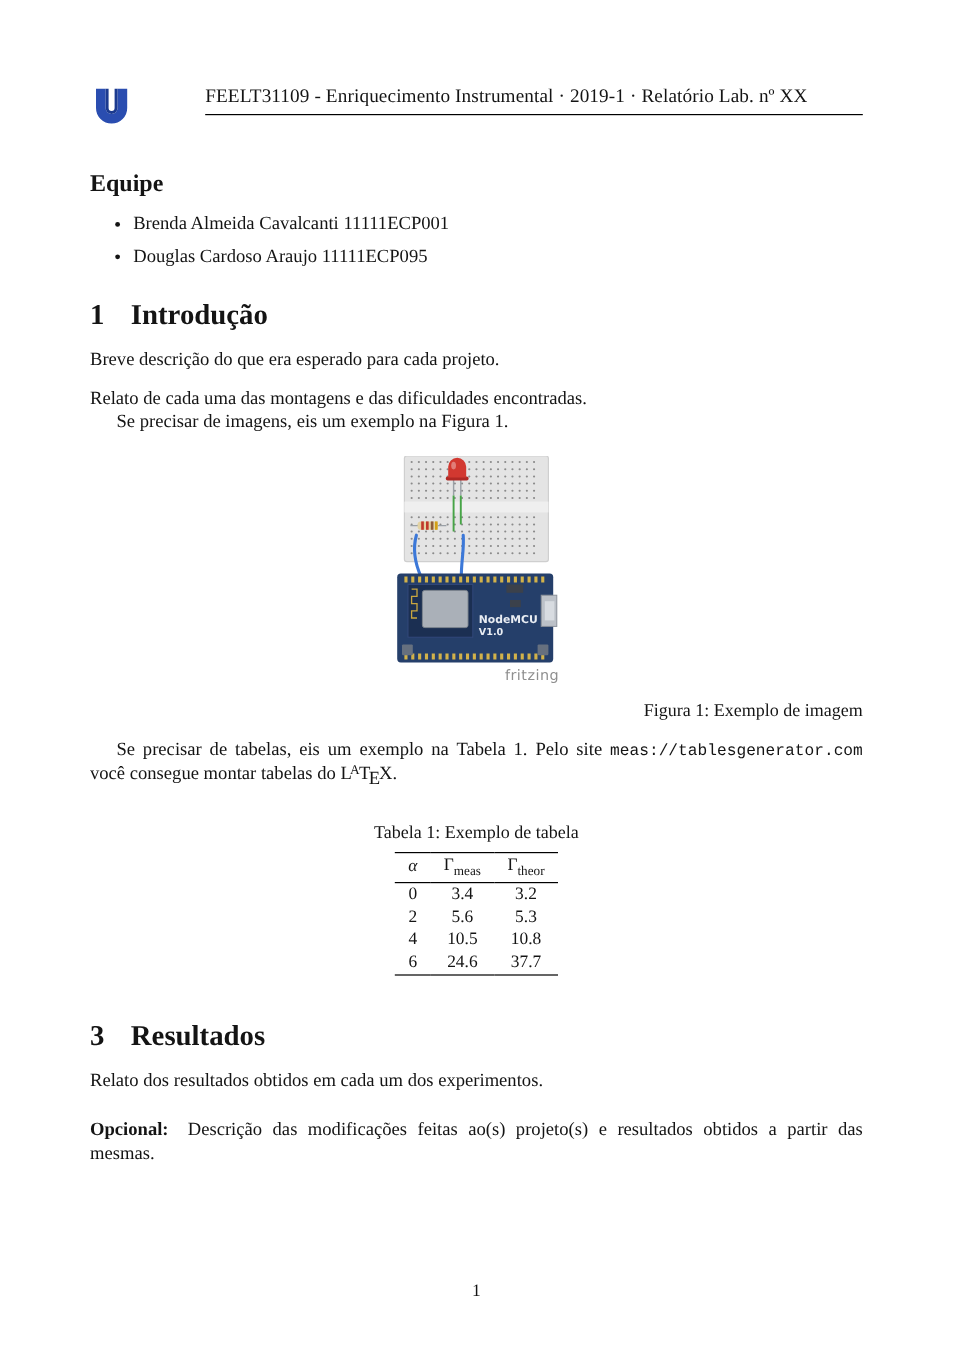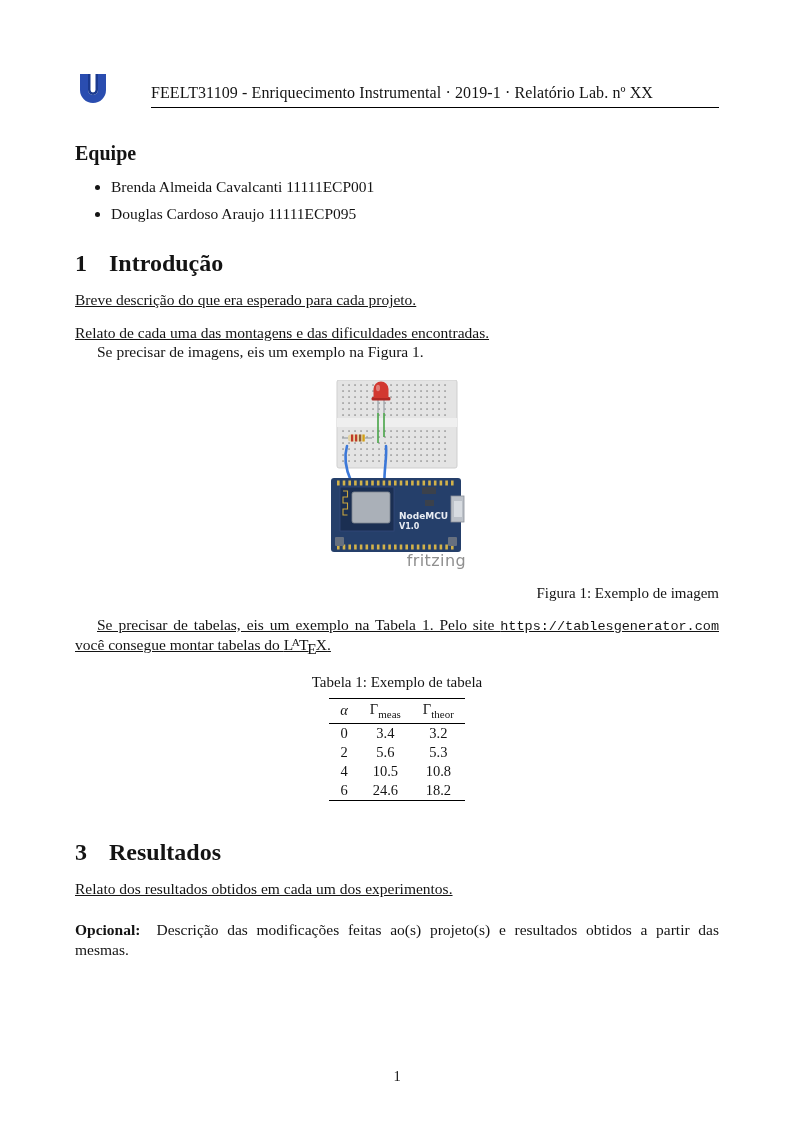--- a/index.html
+++ b/index.html
@@ -9,64 +9,64 @@
     height: 1123px;
     margin: 0 auto;
     background: #ffffff;
     font-family: "Liberation Serif", "DejaVu Serif", serif;
     color: #141414;
     overflow: hidden;
   }
   .content { position: absolute; left: 75px; top: 72px; width: 644px; }
 
   
-  .hdr { display: flex; align-items: flex-end; }
+  .hdr { display: flex; align-items: flex-start; gap: 20px; }
   .hdr-logo { width: 36px; height: 36px; flex: 0 0 36px; }
   .hdr-title {
     flex: 1;
     margin-left: 40px;
     font-size: 16px;
     padding-bottom: 5px;
     border-bottom: 1.6px solid #000;
     white-space: nowrap;
     letter-spacing: 0.1px;
   }
 
   
   .uh { font-size: 20px; font-weight: bold; margin: 34px 0 0 0; }
   .sec-h { font-size: 24px; font-weight: bold; margin: 26px 0 0 0; }
   .sec-h .num { display: inline-block; min-width: 12px; margin-right: 22px; }
 
   
   p { font-size: 15.5px; line-height: 1.26; margin: 0; text-align: justify; }
-  .mt { margin-top: 13px; text-decoration: underline; }
+  .mt { margin-top: 13px; }
   .indent { text-indent: 22px; }
   ul.team { margin: 12px 0 0 0; padding-left: 36px; }
   ul.team li { font-size: 15.5px; line-height: 1.3; margin-bottom: 7px; }
   .tt { font-family: "Liberation Mono", "DejaVu Sans Mono", monospace; font-size: 13.5px; }
 
   
   .latex { white-space: nowrap; }
   .latex .la { font-size: 0.72em; vertical-align: 0.32em; margin-left: -0.14em; margin-right: -0.06em; }
   .latex .le { vertical-align: -0.24em; margin-left: -0.08em; margin-right: -0.06em; }
 
   
   figure.figure-block { margin: 18px 0 0 0; }
   .fig-canvas { position: relative; width: 140px; height: 190px; margin: 0 auto; }
   .fig-svg { position: absolute; left: 0; top: 0; }
   .fig-svg text { font-family: "DejaVu Sans", sans-serif; font-weight: bold; }
   .fritzing {
     position: absolute; right: 1px; bottom: 0;
     font-family: "DejaVu Sans", sans-serif;
-    font-size: 16px; color: #8f8f8f; letter-spacing: 0.4px;
+    font-size: 12px; color: #8f8f8f; letter-spacing: 0.4px;
   }
   figcaption.fig-caption { margin-top: 15px; text-align: right; font-size: 15px; }
 
   
-  .table-block { margin-top: 16px; }
+  .table-block { margin-top: 28px; }
   .tbl-caption { text-align: center; font-size: 15px; margin-bottom: 7px; }
   table.booktabs {
     margin: 0 auto; border-collapse: collapse;
     border-top: 1.6px solid #000; border-bottom: 1.6px solid #000;
     font-size: 14.5px;
   }
   table.booktabs th {
     font-weight: normal; border-bottom: 1px solid #000;
     padding: 2px 11px 3px; text-align: center;
   }
@@ -168,21 +168,21 @@
             <rect x="121" y="157" width="9" height="9" rx="1" fill="#66707f"></rect>
             <rect x="124" y="116" width="13" height="26" fill="#bcc1c8" stroke="#8a9099" stroke-width="0.8"></rect>
             <rect x="127" y="121" width="8" height="16" fill="#d8dce1"></rect>
           </g>
         </svg>
         <div class="fritzing">fritzing</div>
       </div>
       <figcaption class="fig-caption">Figura 1: Exemplo de imagem</figcaption>
     </figure>
 
-    <p class="mt indent"><span>Se precisar de tabelas, eis um exemplo na Tabela 1. Pelo site </span><span class="tt">https://tablesgenerator.com</span><span> você consegue montar tabelas do </span><span class="latex"><span>L</span><span class="la">A</span><span>T</span><span class="le">E</span><span>X</span></span><span>.</span></p>
+    <p class="mt indent"><span>Se precisar de tabelas, eis um exemplo na Tabela 1. Pelo site </span><span class="tt">meas://tablesgenerator.com</span><span> você consegue montar tabelas do </span><span class="latex"><span>L</span><span class="la">A</span><span>T</span><span class="le">E</span><span>X</span></span><span>.</span></p>
 
     <div class="table-block">
       <div class="tbl-caption">Tabela 1: Exemplo de tabela</div>
       <table class="booktabs">
         <thead>
           <tr>
             <th><span class="mi">α</span></th>
             <th><span>Γ</span><sub class="msub">meas</sub></th>
             <th><span>Γ</span><sub class="msub">theor</sub></th>
           </tr>
@@ -199,21 +199,21 @@
             <td>5.3</td>
           </tr>
           <tr>
             <td>4</td>
             <td>10.5</td>
             <td>10.8</td>
           </tr>
           <tr>
             <td>6</td>
             <td>24.6</td>
-            <td>18.2</td>
+            <td>37.7</td>
           </tr>
         </tbody>
       </table>
     </div>
 
     <div class="sec-h" style="margin-top:38px;">
       <span class="num">3</span><span>Resultados</span>
     </div>
     <p class="mt">Relato dos resultados obtidos em cada um dos experimentos.</p>
     <p style="margin-top:22px;">

